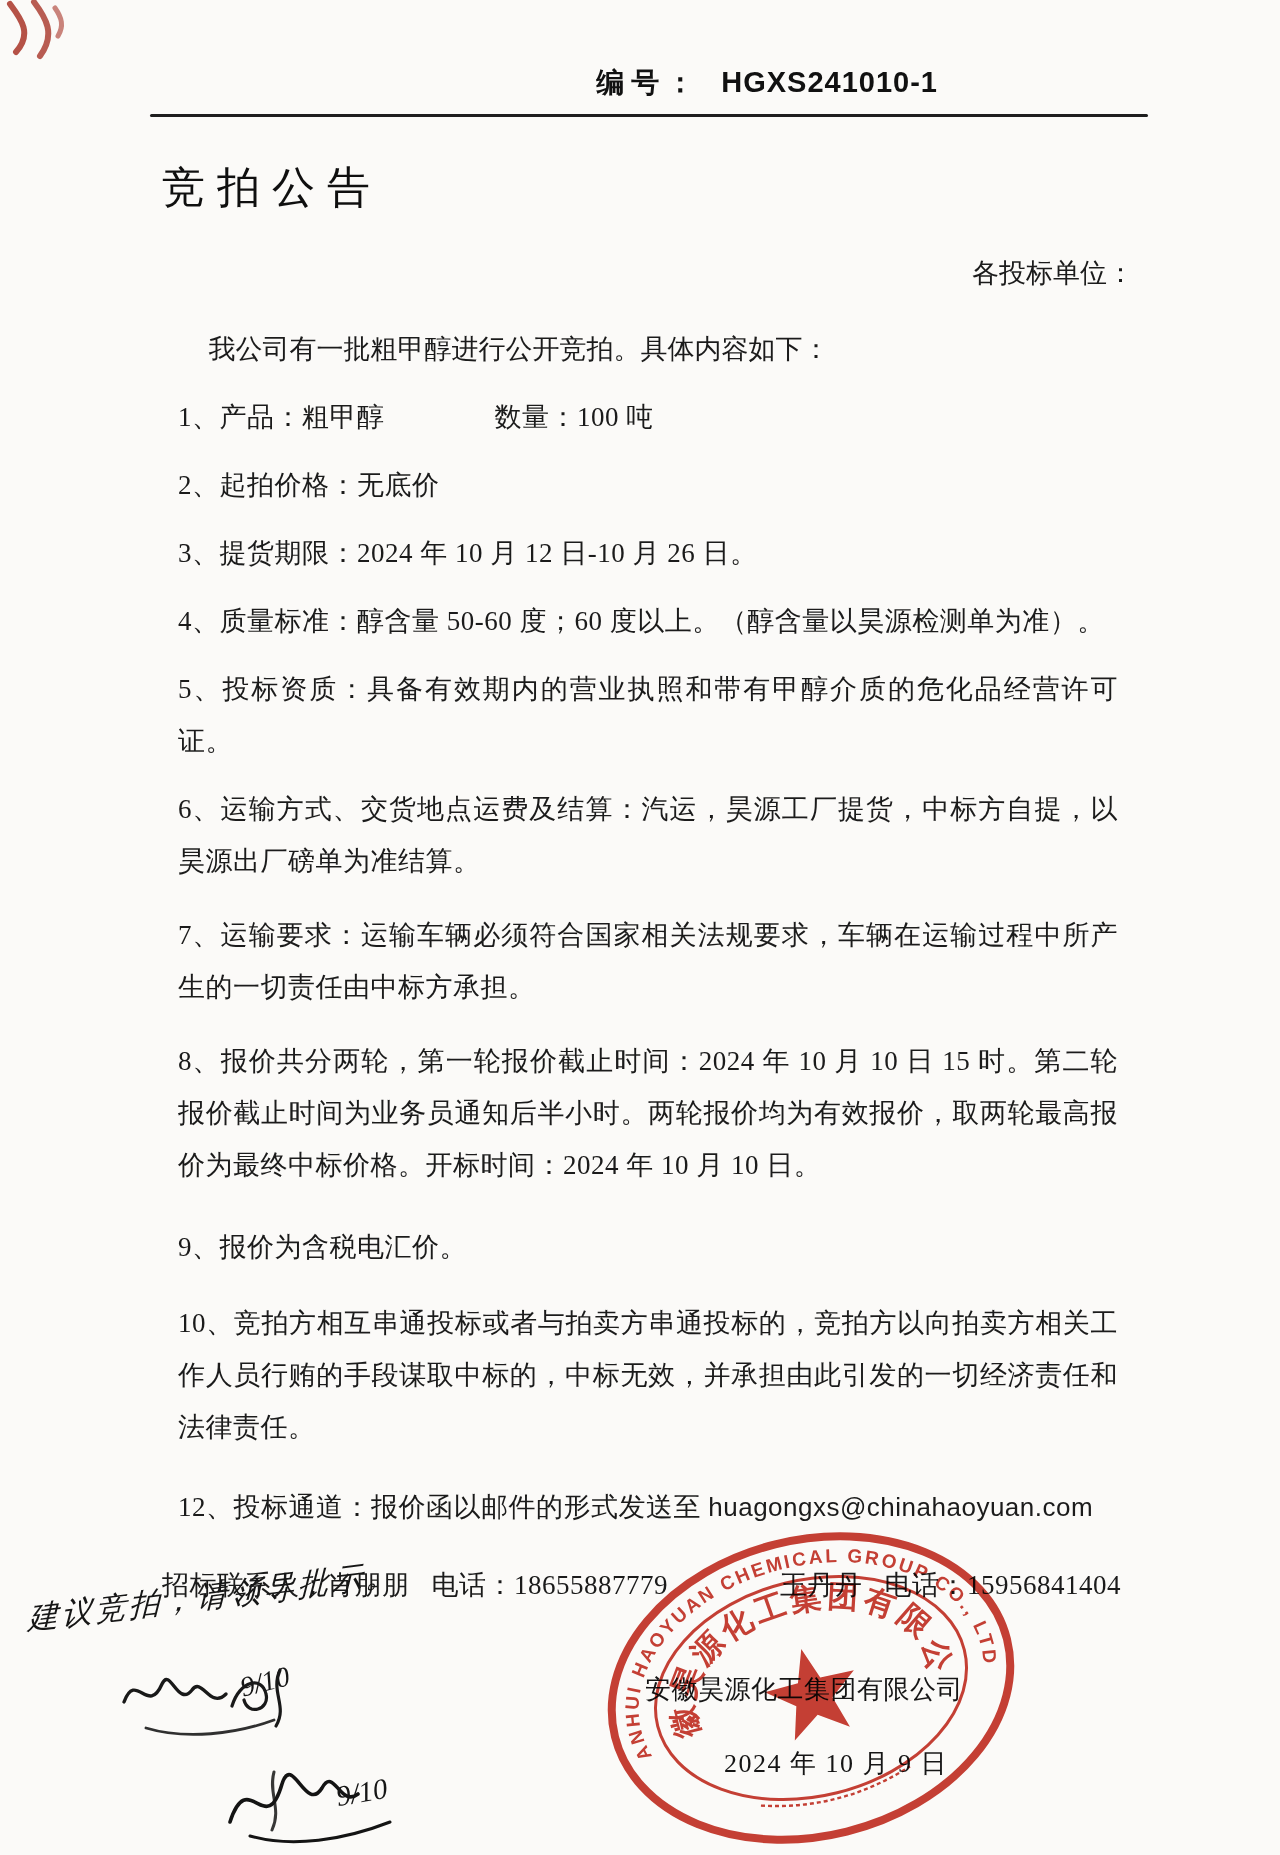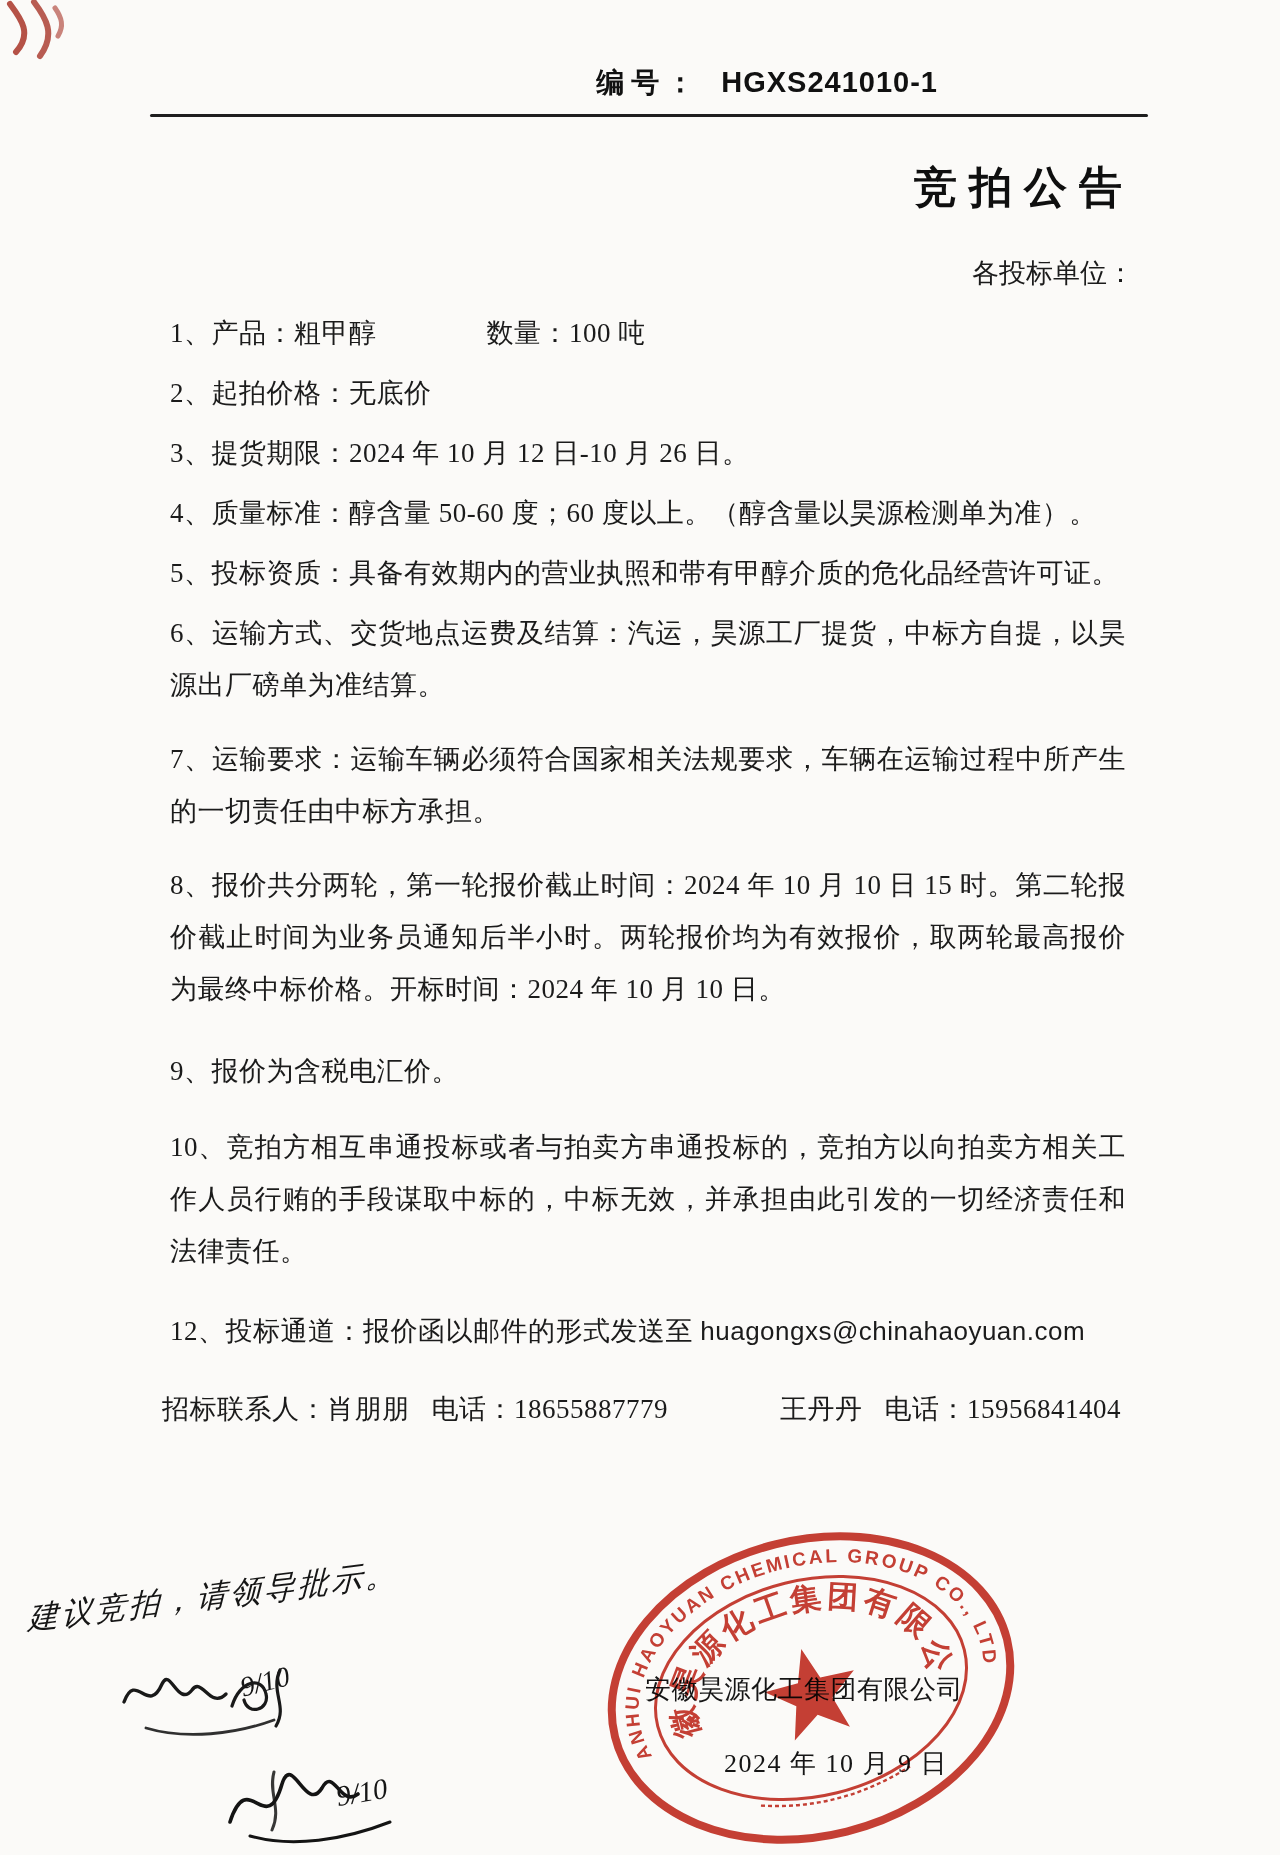--- a/index.html
+++ b/index.html
@@ -8,26 +8,26 @@
     background:#fbfaf8;overflow:hidden;
     font-family:"Liberation Serif","DejaVu Serif",serif;color:#1b1b1b;
   }
   .content{padding:64px 146px 0 162px;}
   
   .doc-no{text-align:right;padding-right:196px;font-family:"Liberation Sans","DejaVu Sans",sans-serif;font-weight:bold;color:#111;white-space:nowrap;}
   .doc-no-label{font-size:28px;letter-spacing:7px;margin-right:20px;}
   .doc-no-code{font-size:29px;letter-spacing:1px;}
   .rule{height:3px;background:#1e1e1e;margin:12px -14px 0 -12px;border-radius:2px;}
   
-  .title{margin:42px 0 0;text-align:right;font-family:"Liberation Sans","DejaVu Sans",sans-serif;
-         font-weight:700;font-size:43px;letter-spacing:12px;color:#0f0f0f;}
+  .title{margin:42px 0 0;text-align:left;font-family:"Liberation Sans","DejaVu Sans",sans-serif;
+         font-weight:400;font-size:43px;letter-spacing:12px;color:#0f0f0f;}
   
   .salutation{margin:30px 0 0;font-size:27px;line-height:52px;text-align:right;}
   .intro{margin:24px 0 0;font-size:27px;line-height:52px;text-indent:1.72em;}
-  .item{margin:8px;font-size:27px;line-height:52px;text-align:justify;letter-spacing:.5px;}
+  .item{margin:16px;font-size:27px;line-height:52px;text-align:justify;letter-spacing:.5px;}
   .mt22{margin-top:22px}.mt24{margin-top:24px}.mt26{margin-top:26px}.mt28{margin-top:28px}.mt30{margin-top:30px}
   .email{font-family:"Liberation Sans","DejaVu Sans",sans-serif;font-weight:normal;font-size:26px;letter-spacing:.5px;}
   .contacts{font-size:27px;line-height:52px;white-space:nowrap;letter-spacing:.5px;}
   .ml22{margin-left:22px}.ml112{margin-left:112px}
   
   .abs{position:absolute;}
   .company{left:645px;top:1672px;font-size:26px;letter-spacing:.5px;color:#151515;}
   .date{left:724px;top:1746px;font-size:26px;letter-spacing:1.5px;color:#151515;}
   .hand{font-style:italic;color:#161616;}
   .note{left:28px;top:1598px;font-size:31px;letter-spacing:3px;white-space:nowrap;
@@ -45,20 +45,21 @@
   <div class="content">
 
     <div class="doc-no">
       <span class="doc-no-label">编号：</span><span class="doc-no-code">HGXS241010-1</span>
     </div>
     <div class="rule"></div>
 
     <h1 class="title">竞拍公告</h1>
 
     <p class="salutation">各投标单位：</p>
+    <p class="intro">我公司有一批粗甲醇进行公开竞拍。具体内容如下：</p>
 
     <p class="item">1、产品：粗甲醇　　　　数量：100 吨</p>
     <p class="item">2、起拍价格：无底价</p>
     <p class="item">3、提货期限：2024 年 10 月 12 日-10 月 26 日。</p>
     <p class="item">4、质量标准：醇含量 50-60 度；60 度以上。（醇含量以昊源检测单为准）。</p>
     <p class="item">5、投标资质：具备有效期内的营业执照和带有甲醇介质的危化品经营许可证。</p>
     <p class="item">6、运输方式、交货地点运费及结算：汽运，昊源工厂提货，中标方自提，以昊源出厂磅单为准结算。</p>
     <p class="item mt22">7、运输要求：运输车辆必须符合国家相关法规要求，车辆在运输过程中所产生的一切责任由中标方承担。</p>
     <p class="item mt22">8、报价共分两轮，第一轮报价截止时间：2024 年 10 月 10 日 15 时。第二轮报价截止时间为业务员通知后半小时。两轮报价均为有效报价，取两轮最高报价为最终中标价格。开标时间：2024 年 10 月 10 日。</p>
     <p class="item mt30">9、报价为含税电汇价。</p>

